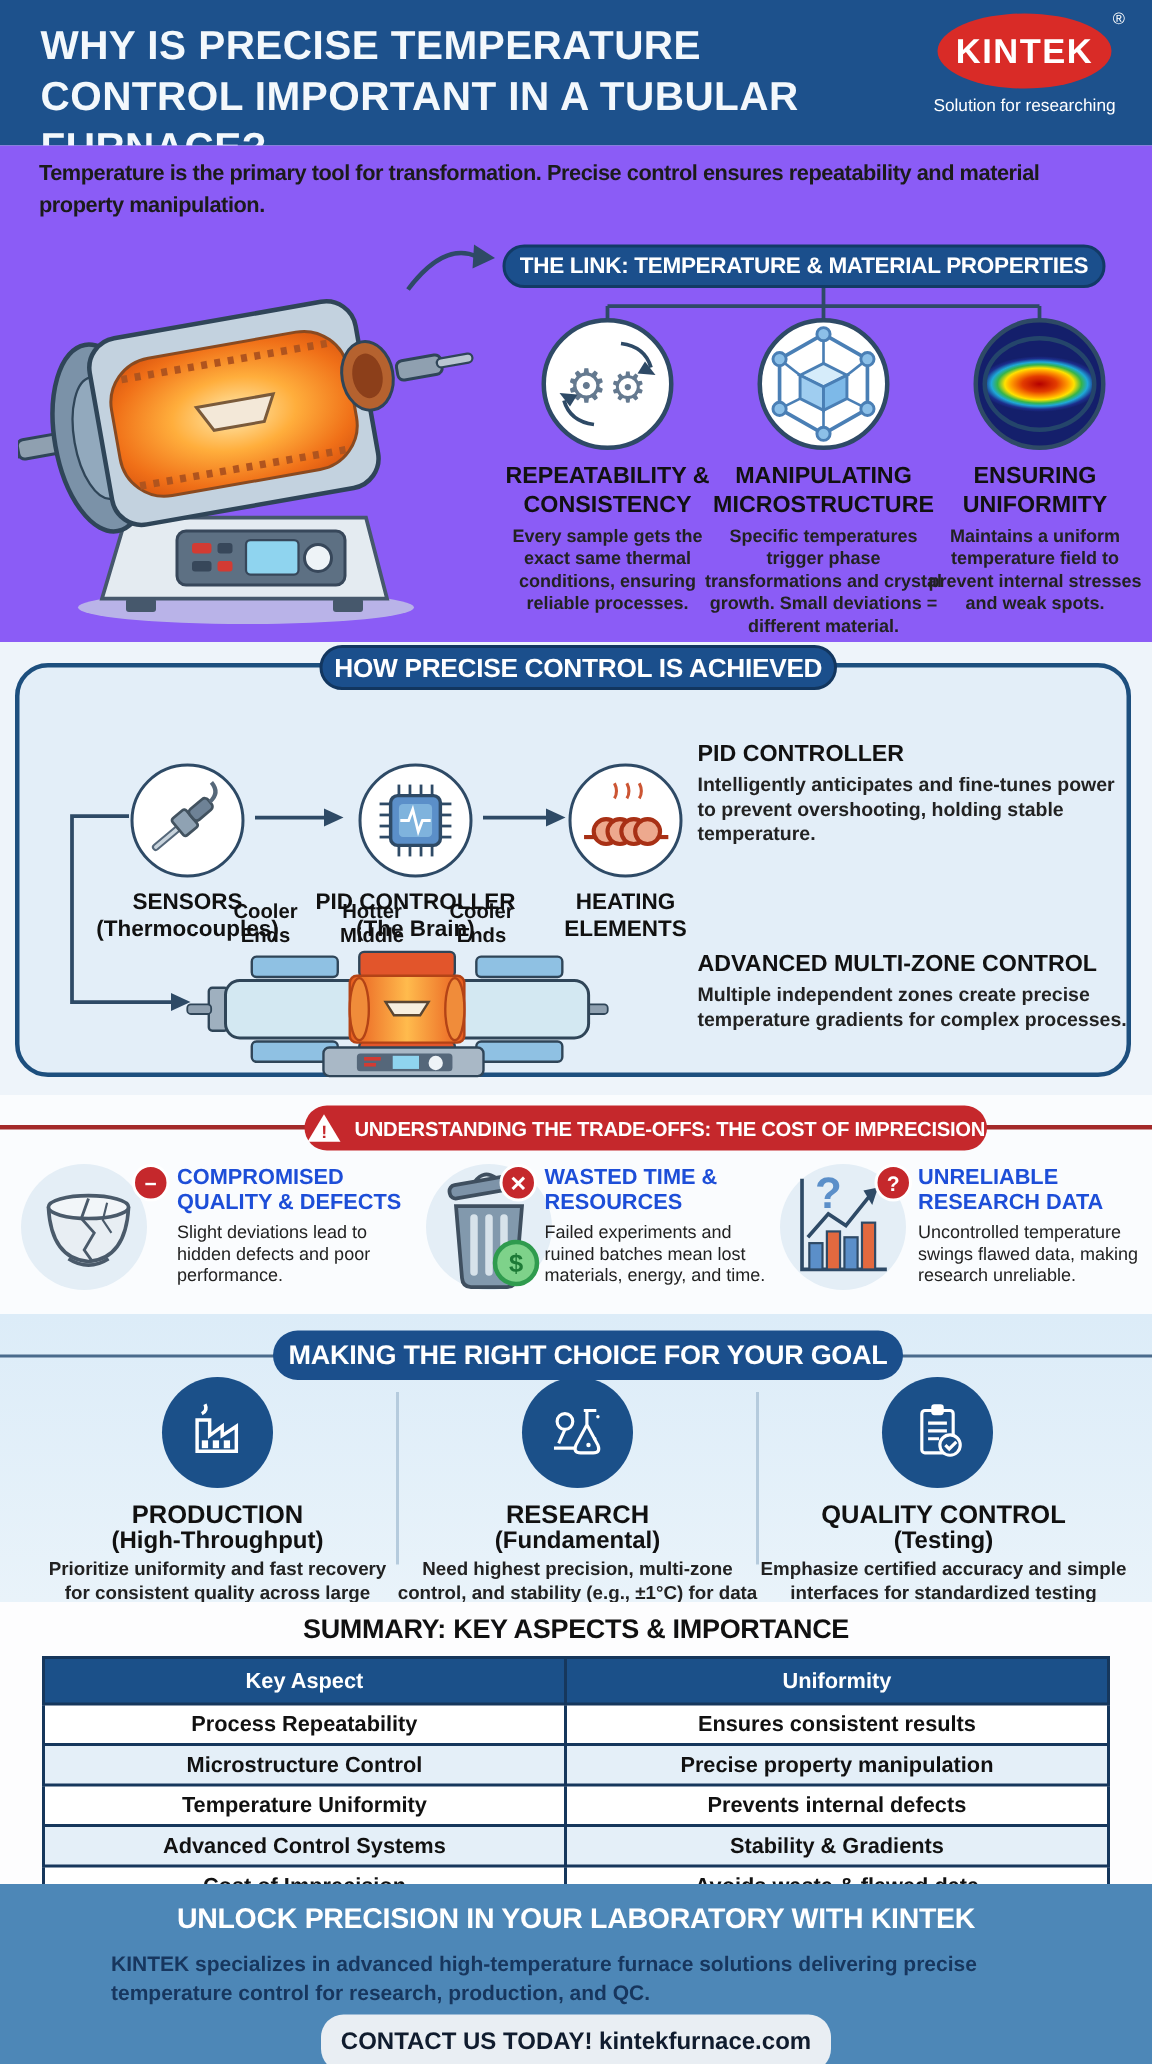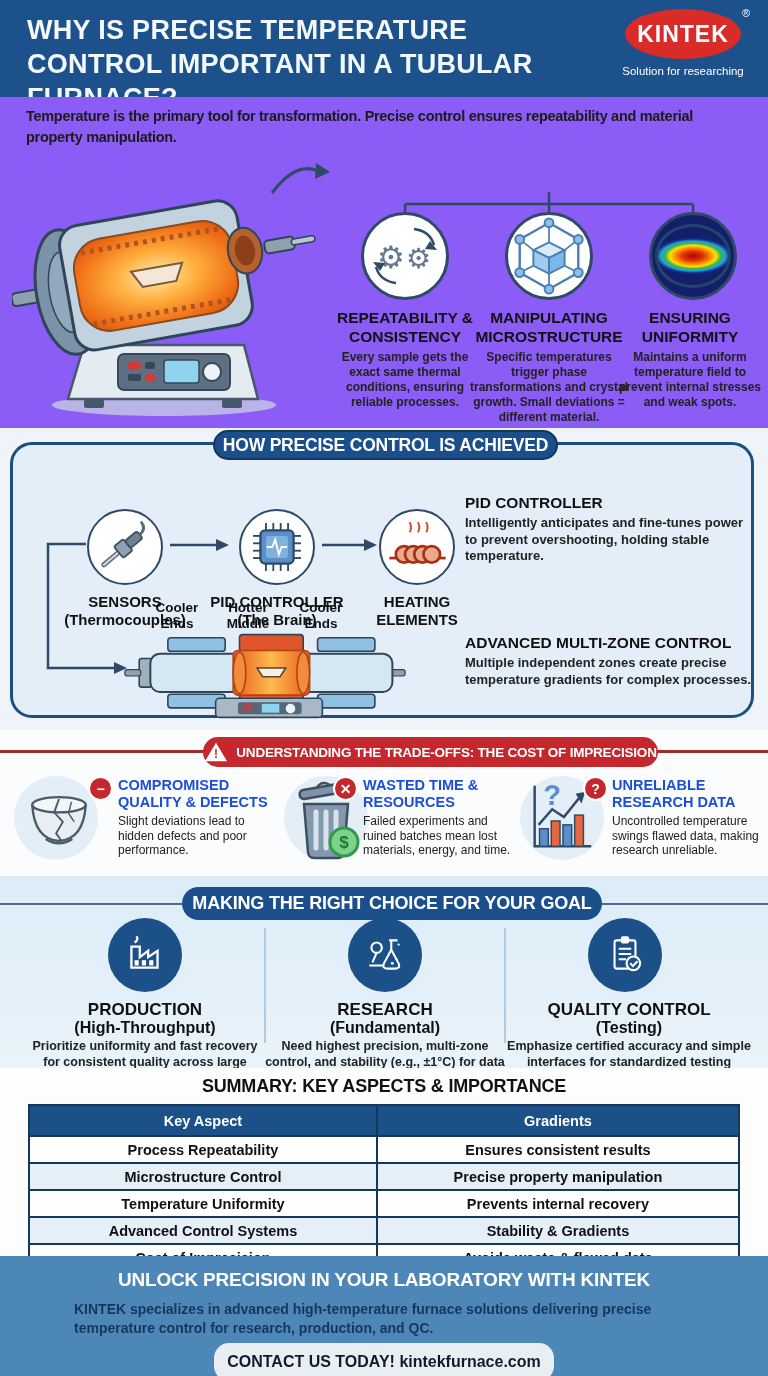--- a/index.html
+++ b/index.html
@@ -157,20 +157,21 @@
       <rect x="256" y="106" width="30" height="13" rx="4" fill="#8fa0b0" stroke="#2f4558" stroke-width="2"></rect>
       <rect x="283" y="109" width="24" height="6" rx="3" fill="#b9c6d1" stroke="#2f4558" stroke-width="1.5"></rect>
     </g>
   </svg>
 
   <svg class="abs" style="left:268px;top:58px;" width="66" height="42" viewBox="0 0 66 42">
     <path d="M4,38 Q28,6 50,16" stroke="#2e4a66" stroke-width="3" fill="none"></path>
     <polygon points="48,8 62,17 47,24" fill="#2e4a66"></polygon>
   </svg>
 
+  <div class="ls-banner">THE LINK: TEMPERATURE &amp; MATERIAL PROPERTIES</div>
 
   <svg class="abs" style="left:335px;top:95px;" width="430" height="22" viewBox="0 0 430 22">
     <path d="M214,0 V22 M70,12 H358 M70,12 V22 M358,12 V22" stroke="#2e4a66" stroke-width="2.5" fill="none"></path>
   </svg>
 
   <div class="ls-circle" style="left:361px;">
     <span class="gear" style="left:13px;top:24px;font-size:31px;">⚙</span>
     <span class="gear" style="left:42px;top:27px;font-size:28px;">⚙</span>
     <svg class="abs" style="left:0;top:0;" width="82" height="82" viewBox="0 0 82 82">
       <path d="M50,14 q16,2 20,16" stroke="#2e4a66" stroke-width="2.5" fill="none"></path>
@@ -457,35 +458,35 @@
     <div class="ch-body">Emphasize certified accuracy and simple interfaces for standardized testing protocols.</div>
   </div>
 </div>
 
 <div class="sec s5">
   <div class="sum-title">SUMMARY: KEY ASPECTS &amp; IMPORTANCE</div>
   <table class="sum-table">
     <thead>
       <tr>
         <th style="width:49%;">Key Aspect</th>
-        <th>Gradients</th>
+        <th>Uniformity</th>
       </tr>
     </thead>
     <tbody>
       <tr>
         <td>Process Repeatability</td>
           <td>Ensures consistent results</td>
         </tr>
       <tr>
         <td>Microstructure Control</td>
           <td>Precise property manipulation</td>
         </tr>
       <tr>
         <td>Temperature Uniformity</td>
-          <td>Prevents internal recovery</td>
+          <td>Prevents internal defects</td>
         </tr>
       <tr>
         <td>Advanced Control Systems</td>
           <td>Stability &amp; Gradients</td>
         </tr>
       <tr>
         <td>Cost of Imprecision</td>
           <td>Avoids waste &amp; flawed data</td>
         </tr>
     </tbody>

